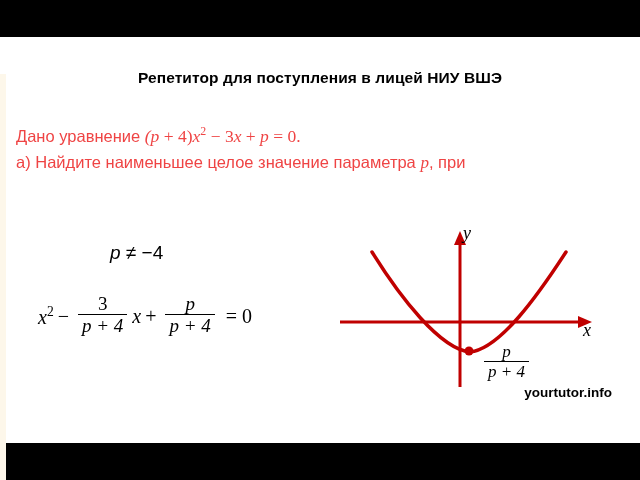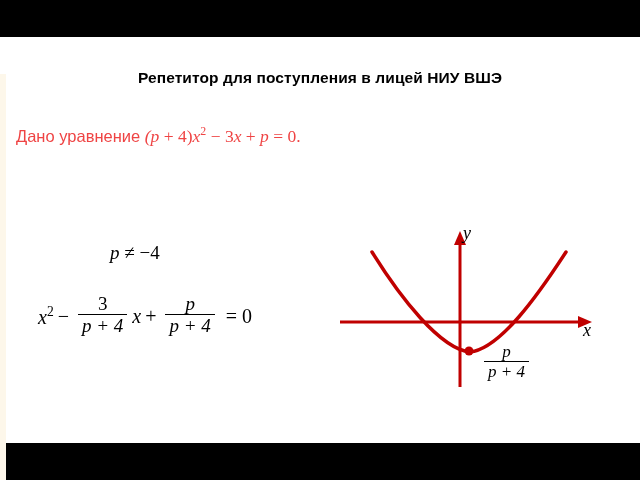--- a/index.html
+++ b/index.html
@@ -57,21 +57,21 @@
     font-size: 17px;
   }
   .mathserif {
     font-family: "Liberation Serif", serif;
   }
   
   .formula-ne {
     position: absolute;
     left: 110px;
     top: 205px;
-    font-family: Liberation Serif, serif;
+    font-family: Liberation Sans, sans-serif;
     font-size: 19px;
     color: #000000;
   }
   .formula-ne i { font-style: italic; }
 
   .formula-main {
     position: absolute;
     left: 38px;
     top: 258px;
     font-family: Liberation Serif, serif;
@@ -161,20 +161,23 @@
 
   <div class="slide">
 
     <div class="left-stripe"></div>
 
     <div class="title">Репетитор для поступления в лицей НИУ ВШЭ</div>
 
     <div class="body-text">
       <div>
         <span>Дано уравнение </span><span class="mathserif" style="font-size:17.5px;"><i>(p</i> + 4)<i>x</i><span class="sup" style="font-style:normal;">2</span> − 3<i>x</i> + <i>p</i> = 0.</span>
+      </div>
+      <div class="line2">
+        <span>а) Найдите наименьшее целое значение параметра </span><i class="math">p</i><span>, при</span>
       </div>
     </div>
 
     <div class="formula-ne">
       <i>p</i>
       <span>≠</span>
       <span>−4</span>
     </div>
 
     <div class="formula-main">
@@ -207,15 +210,16 @@
         <circle cx="139" cy="124" r="4.5" fill="#c00000"></circle>
       </svg>
       <span class="axis-label label-y">y</span>
       <span class="axis-label label-x">x</span>
       <span class="frac-graph">
         <span class="num">p</span>
         <span class="den">p + 4</span>
       </span>
     </div>
 
+    <div class="watermark">yourtutor.info</div>
   </div>
 
 </div>
 
 </body></html>

